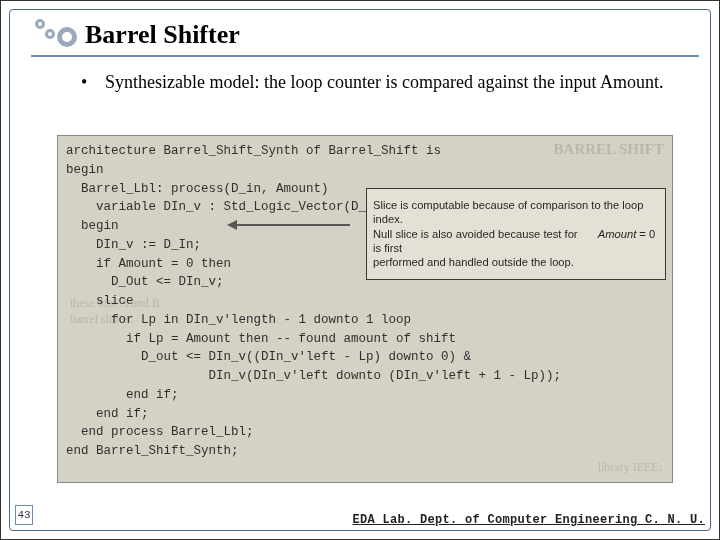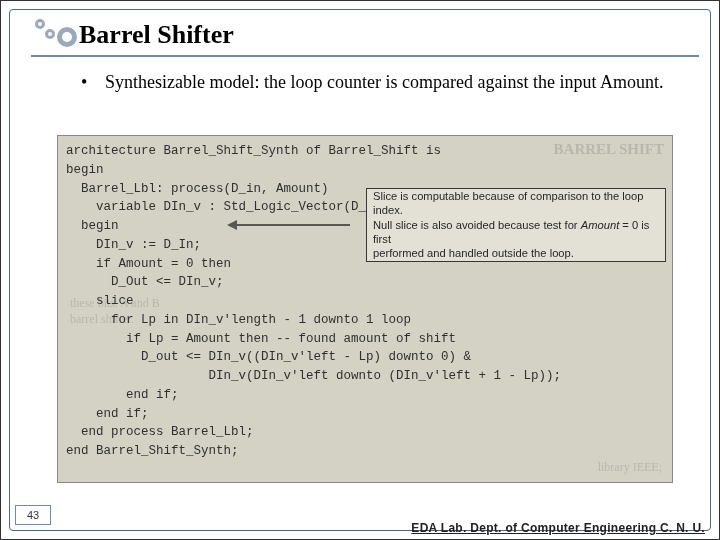--- a/index.html
+++ b/index.html
@@ -45,20 +45,21 @@
     background: #fff;
     border: 3px solid #9aaabb;
   }
   .c1 { width: 10px; height: 10px; top: 2px; left: 4px; }
   .c2 { width: 10px; height: 10px; top: 12px; left: 14px; }
   .c3 { width: 20px; height: 20px; top: 10px; left: 26px; border-width: 5px; }
   .title-text {
     font-size: 26px;
     font-weight: bold;
     color: #000;
+    margin-left: 6px;
   }
   .title-rule {
     position: absolute;
     left: 30px;
     right: 20px;
     top: 54px;
     height: 0;
     border-top: 2px solid #6a8ab0;
   }
   .bullet-region {
@@ -99,62 +100,62 @@
     font-family: "Times New Roman", serif;
     pointer-events: none;
   }
   .callout {
     position: absolute;
     top: 52px;
     right: 6px;
     width: 300px;
     background: #e8e6da;
     border: 1px solid #333;
-    padding: 0 6px;
+    padding: 9px 6px;
     font-family: Arial, Helvetica, sans-serif;
     font-size: 11.2px;
     line-height: 1.28;
     color: #222;
   }
-  .callout .it { font-style: italic; }
+  .callout .it { font-style: italic; margin-left: 17px; }
   .arrow {
     position: absolute;
     top: 88px;
     left: 172px;
     width: 120px;
     height: 2px;
     background: #555;
   }
   .arrow::before {
     content: "";
     position: absolute;
     left: -8px; top: -4px;
     border: 5px solid transparent;
     border-right: 10px solid #555;
   }
   .page-num {
     position: absolute;
     bottom: 14px;
     left: 14px;
-    width: 36px;
+    width: 18px;
     height: 20px;
     border: 1px solid #6a8ab0;
     font-size: 11px;
-    font-family: Liberation Sans, sans-serif;
+    font-family: Liberation Mono, monospace;
     color: #334;
     display: flex;
     align-items: center;
     justify-content: center;
     background: #fff;
   }
   .footer {
     position: absolute;
-    bottom: 4px;
+    bottom: 12px;
     right: 14px;
-    font-family: Liberation Sans, sans-serif;
+    font-family: Liberation Mono, monospace;
     font-size: 12px;
     font-weight: bold;
     color: #222;
     text-decoration: underline;
     letter-spacing: 0.3px;
   }
   .vhdl-line { white-space: pre; }
 </style>
 </head>
 <body>

